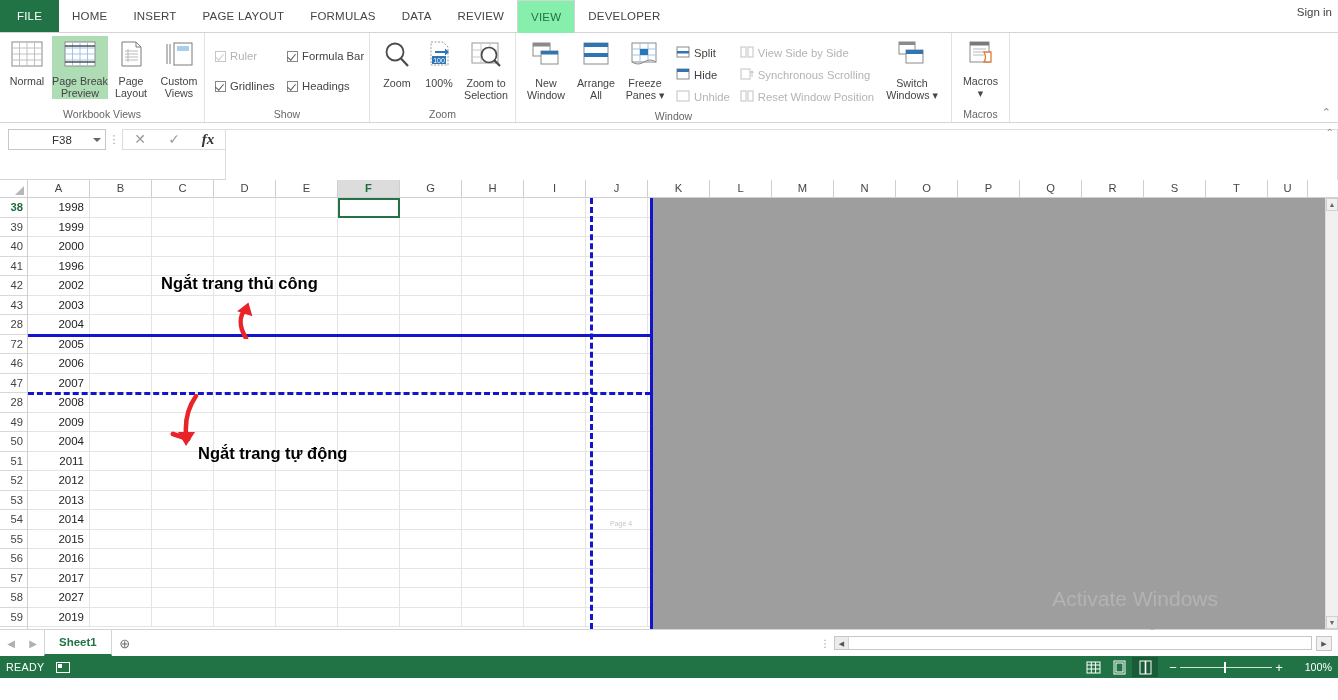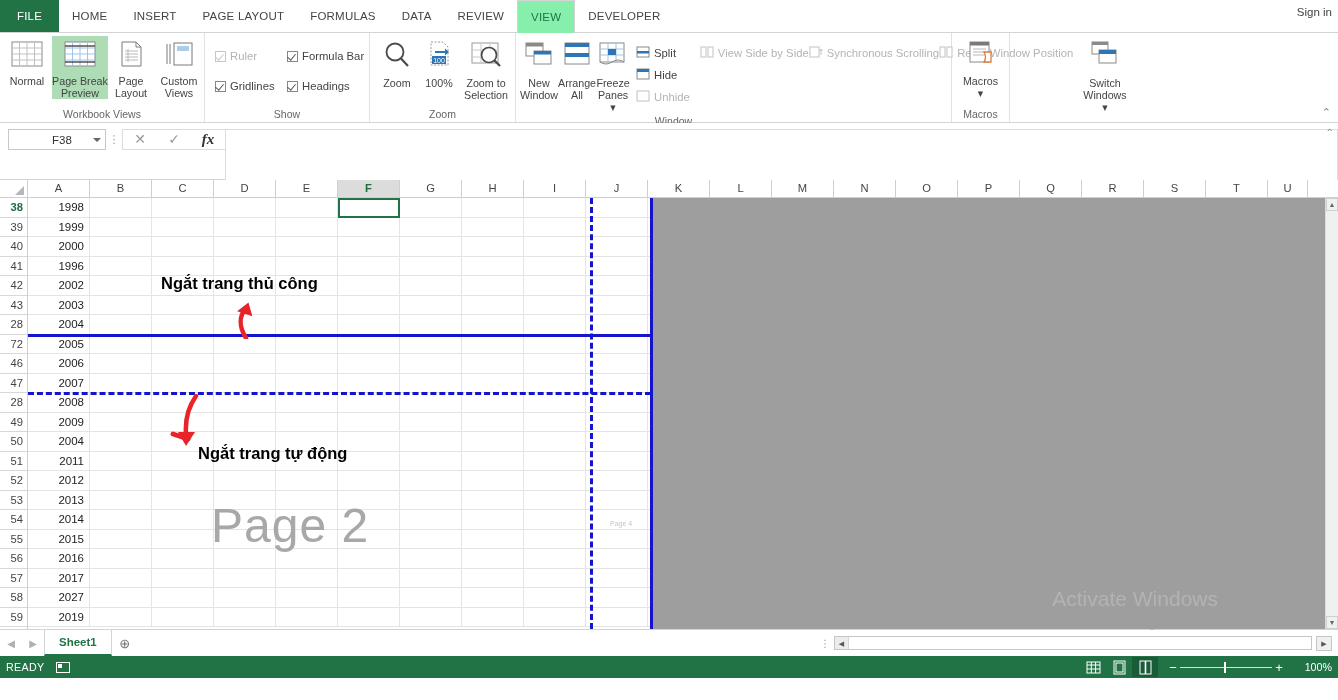--- a/index.html
+++ b/index.html
@@ -484,21 +484,21 @@
         <div class="smallrow dis">
           <span>
             <svg width="14" height="12" viewBox="0 0 14 12">
                 <rect x="1" y="1" width="12" height="10" fill="#fff" stroke="#c2c2c2"></rect>
               </svg>
           </span>
           <span class="lbl">Unhide</span>
         </div>
       </div>
 
-      <div style="display:flex; padding:6px 0 0 10px">
+      <div style="display:flex; flex-direction:column; padding:6px 0 0 10px">
         <div class="smallrow dis">
           <span>
             <svg width="14" height="12" viewBox="0 0 14 12">
                 <rect x="1" y="1" width="5" height="10" fill="#fff" stroke="#c2c2c2"></rect>
                 <rect x="8" y="1" width="5" height="10" fill="#fff" stroke="#c2c2c2"></rect>
               </svg>
           </span>
           <span class="lbl">View Side by Side</span>
         </div>
         <div class="smallrow dis">
@@ -1140,21 +1140,20 @@
             <div class="cell" style="width: 62px;"></div>
             <div class="cell" style="width: 40px;"></div>
           </div>
         </div>
 
       <div class="pbline pb-v-solid" style="left:622px; top:0; height:449px;"></div>
       <div class="pbline pb-h-solid" style="left:0; top:136px; width:623px;"></div>
       <div class="pbline pb-v-dash" style="left:562px; top:0; height:449px;"></div>
       <div class="pbline pb-h-dash" style="left:0; top:194px; width:623px;"></div>
 
-      <div class="pagelbl" id="pg2" style="left:183px; top:300px;">Page 2</div>
       <div class="pagelbl" id="pg4" style="left:582px; top:322px;">Page 4</div>
 
       <div class="anno" style="left:133px; top:76px;">Ngắt trang thủ công</div>
       <svg class="arrow" style="left:200px; top:96px;" width="40" height="45" viewBox="0 0 40 45">
         <path d="M18 44 C 11 33, 11 22, 18 14" stroke="#e8232a" stroke-width="4.5" fill="none" stroke-linecap="round"></path>
         <path d="M18 8 L 26 20 L 10 20 Z" fill="#e8232a" transform="rotate(18 18 16)"></path>
       </svg>
 
       <div class="anno" style="left:170px; top:246px;">Ngắt trang tự động</div>
       <svg class="arrow" style="left:142px; top:196px;" width="40" height="60" viewBox="0 0 40 60">

